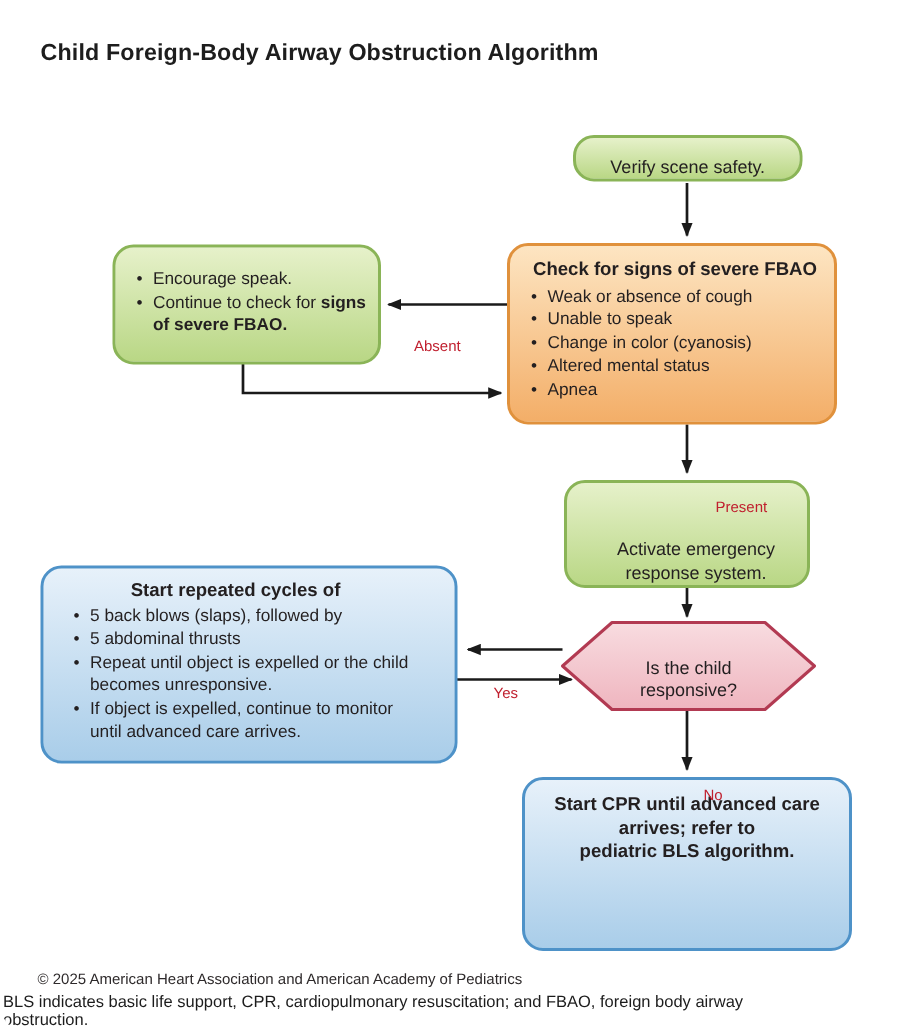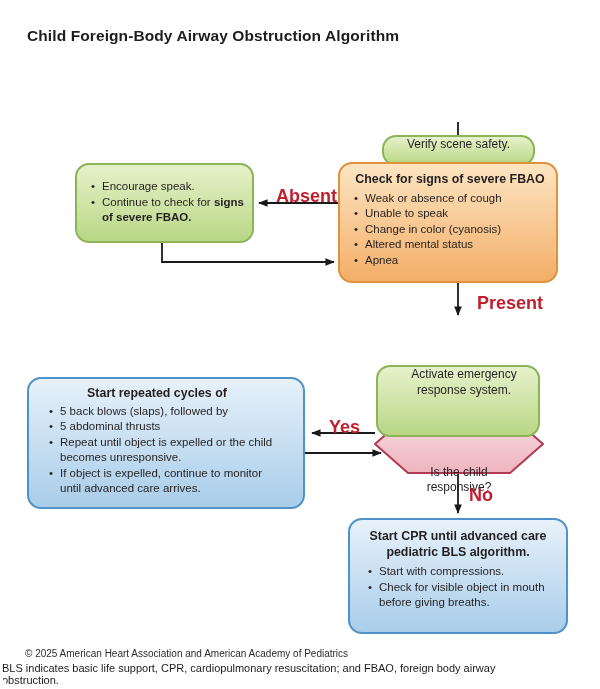--- a/index.html
+++ b/index.html
@@ -22,21 +22,21 @@
   .edge line, .edge polyline{stroke:var(--arrow-black); stroke-width:1.8; fill:none;}
   .ah-fill{fill:var(--arrow-black);}
   .st-pink-top{stop-color:var(--pink-top);}
   .st-pink-bottom{stop-color:var(--pink-bottom);}
   .decision-outline{stroke:var(--pink-border); stroke-width:2; stroke-linejoin:round;}
 
   .box{position:absolute; box-sizing:border-box; border-radius:14px; border:2px solid; font-size:11.5px; line-height:15.5px;}
   .box.green{border-color:var(--green-border); background:linear-gradient(180deg,var(--green-top) 0%,var(--green-bottom) 100%);}
   .box.orange{border-color:var(--orange-border); background:linear-gradient(180deg,var(--orange-top) 0%,var(--orange-bottom) 100%);}
   .box.blue{border-color:var(--blue-border); background:linear-gradient(180deg,var(--blue-top) 0%,var(--blue-bottom) 100%);}
-  .centered{display:flex; flex-direction:column; align-items:center; justify-content:flex-start; text-align:center;margin-top:45px;}
+  .centered{display:flex; flex-direction:column; align-items:center; justify-content:flex-end; text-align:center;}
   .box-header{font-weight:bold; font-size:12.4px; text-align:center; line-height:15.5px;}
   .bullets{list-style:none; margin:2px 0 0 0; padding:0;}
   .bullets li{position:relative; padding-left:11px; margin:0;}
   .bullets li::before{content:"\2022"; position:absolute; left:0; top:0;}
   .bold{font-weight:bold;}
 
   .node-verify{left:382px; top:90px; width:153px; height:31px; font-size:12px;}
   .node-check{left:338px; top:162px; width:220px; height:121px; padding:8px 10px 0 14px;}
   .node-check .bullets{margin-top:3px;}
   .node-encourage{left:75px; top:163px; width:179px; height:80px; padding:12px 6px 0 14px;}
@@ -44,21 +44,21 @@
   .node-activate{left:376px; top:320px; width:164px; height:72px; font-size:12px;padding-left:12px;}
   .node-cycles{left:27px; top:377px; width:278px; height:132px; padding:7px 28px 0 10px;}
   .node-cycles .bullets{margin-left:10px; margin-top:2px;}
   .node-cycles .bullets li{width:218px;}
   .node-cpr{left:348px; top:518px; width:220px; height:116px; padding:9px 8px 0 8px;}
   .node-cpr .bullets{margin-left:10px; margin-top:4px;}
   .node-cpr .bullets li{width:174px;}
 
   .decision-text{position:absolute; left:389px; top:420px; width:140px; height:48px; font-size:12px; line-height:15px;}
 
-  .edge-label{position:absolute; font-weight:bold; font-size:18px; color:var(--label-red);}
+  .edge-label{position:absolute; font-weight:normal; font-size:10px; color:var(--label-red);margin-top:40px;}
   .label-absent{left:276px; top:186px;}
   .label-present{left:477px; top:293px;}
   .label-yes{left:329px; top:417px;}
   .label-no{left:469px; top:485px;}
 
   .copyright{position:absolute; left:25px; top:648px; font-size:10px; color:#2e2a2b;}
   .abbreviations{position:absolute; left:2px; top:662px; font-size:11px; color:#1c1c1c; width:494px;}
 </style>
 </head>
 <body>
@@ -127,25 +127,22 @@
     <ul class="bullets">
       <li>5 back blows (slaps), followed by</li>
       <li>5 abdominal thrusts</li>
       <li>Repeat until object is expelled or the child becomes unresponsive.</li>
       <li>If object is expelled, continue to monitor until advanced care arrives.</li>
     </ul>
   </div>
 
   <div class="box blue node-cpr">
     <div class="box-header">Start CPR until advanced care</div>
+    <div class="box-header">arrives; refer to</div>
     <div class="box-header">pediatric BLS algorithm.</div>
-    <ul class="bullets">
-      <li>Start with compressions.</li>
-      <li>Check for visible object in mouth before giving breaths.</li>
-    </ul>
   </div>
 
   <div class="edge-label label-absent">Absent</div>
   <div class="edge-label label-present">Present</div>
   <div class="edge-label label-yes">Yes</div>
   <div class="edge-label label-no">No</div>
 
   <div class="copyright">© 2025 American Heart Association and American Academy of Pediatrics</div>
   <div class="abbreviations">BLS indicates basic life support, CPR, cardiopulmonary resuscitation; and FBAO, foreign body airway obstruction.</div>
 

